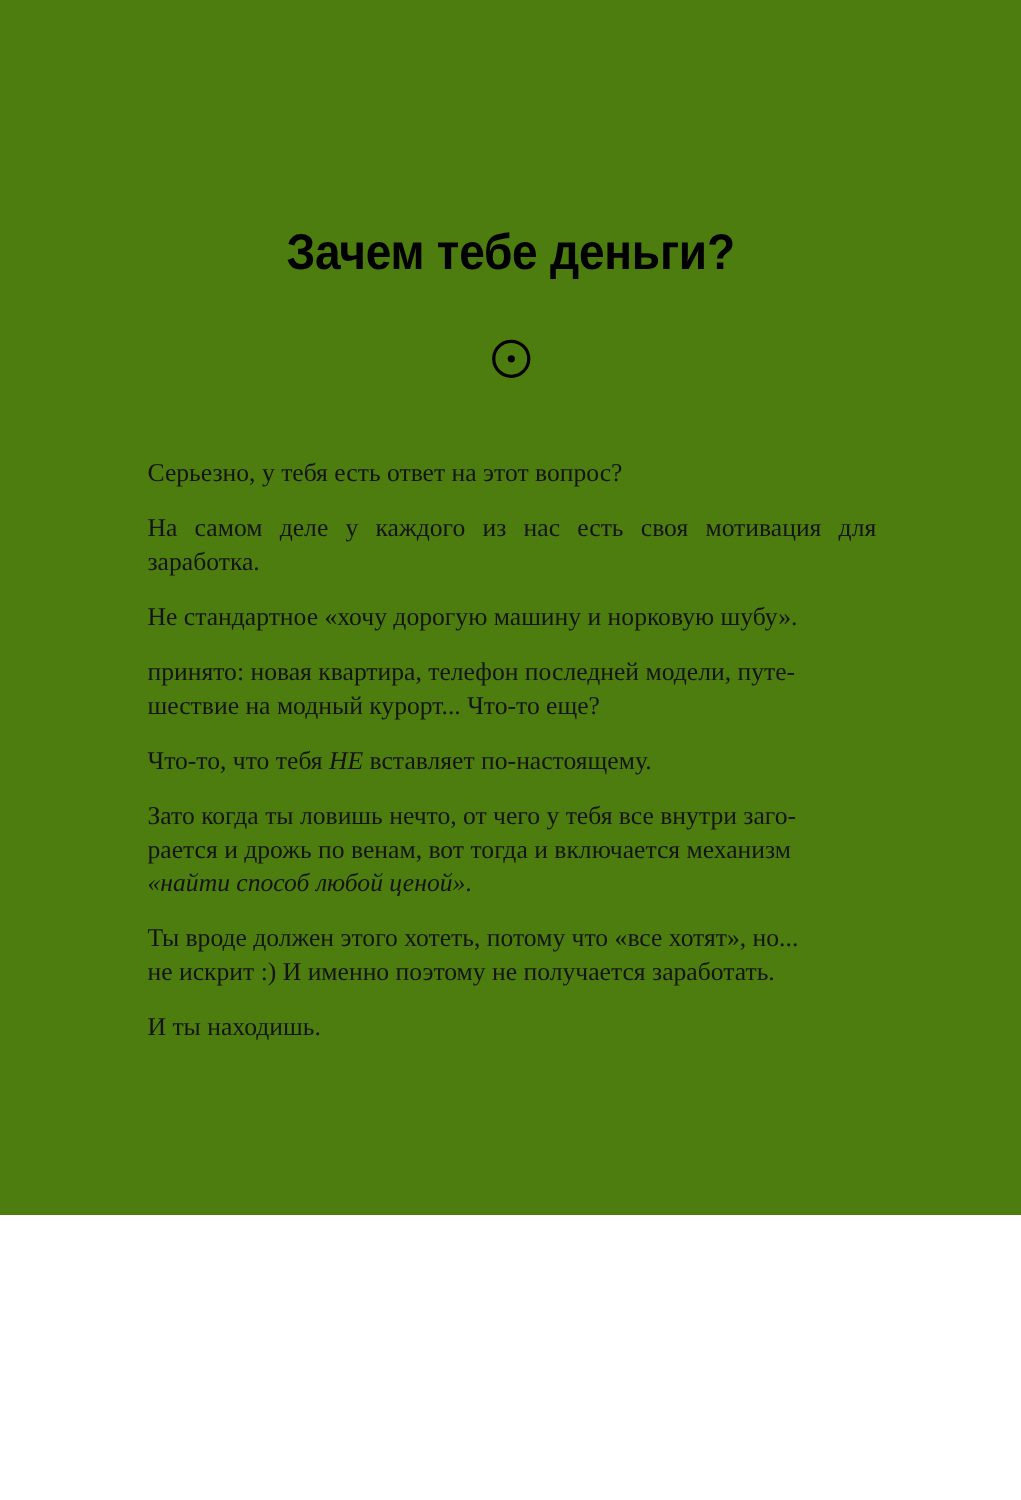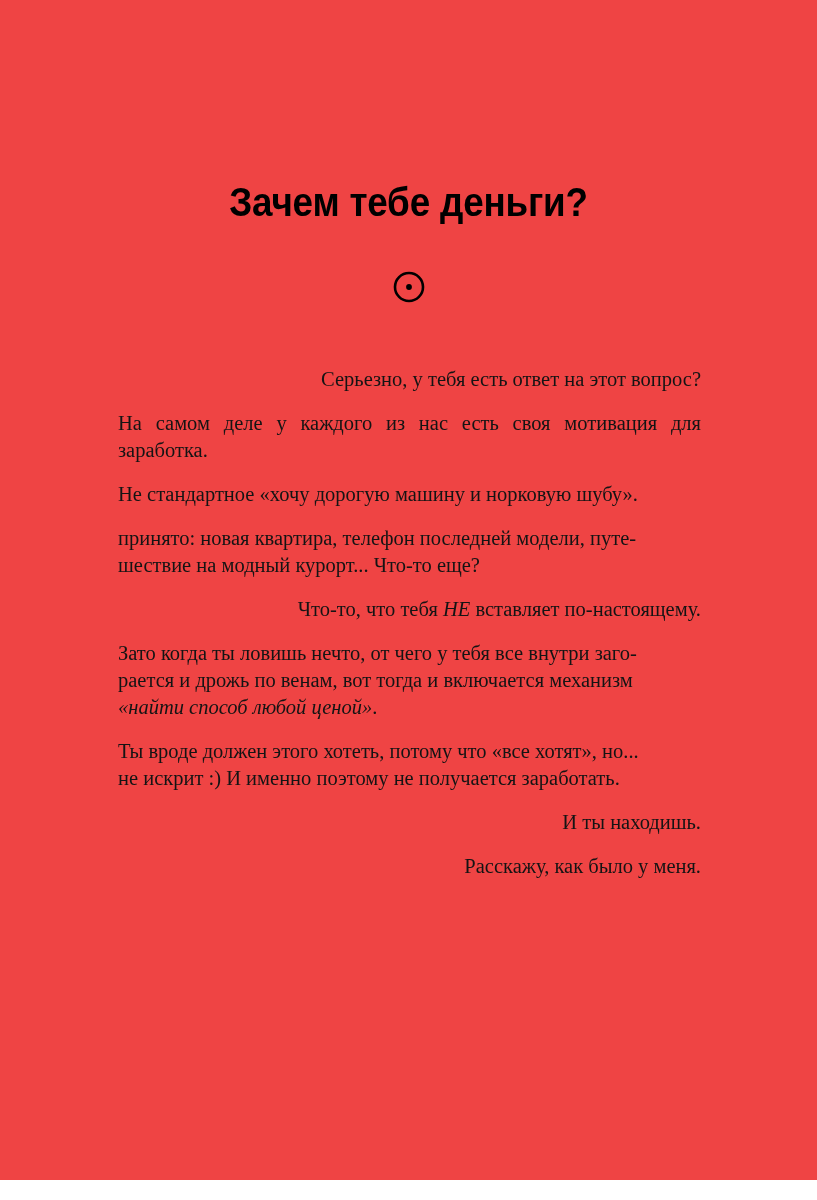--- a/index.html
+++ b/index.html
@@ -12,22 +12,22 @@
     height: 1200px;
     background: #ffffff;
     font-family: "Liberation Serif", "DejaVu Serif", serif;
     color: #111111;
     overflow: hidden;
   }
 
   .page {
     position: relative;
     width: 817px;
-    height: 1180px;
-    background: #ef4444;
+    height: 972px;
+    background: #4d7c0f;
     box-sizing: border-box;
   }
 
   
   .chapter-title {
     position: absolute;
     top: 150px;
     left: 0;
     width: 817px;
     text-align: center;
@@ -74,21 +74,21 @@
     text-justify: inter-word;
     hyphens: none;
     -webkit-hyphens: none;
     color: #141414;
   }
   .para:last-child {
     margin-bottom: 0;
   }
   
   .para.single {
-    text-align: right;
+    text-align: left;
   }
 
   .para i,
   .para em {
     font-style: italic;
   }
 
   
   .brk {
     display: block;
@@ -140,19 +140,16 @@
 
     <p class="para">
       <span class="brk">Ты вроде должен этого хотеть, потому что «все хотят», но...</span>
       <span class="brk">не искрит :) И именно поэтому не получается заработать.</span>
     </p>
 
     <p class="para single">
       <span>И ты находишь.</span>
     </p>
 
-    <p class="para single">
-      <span>Расскажу, как было у меня.</span>
-    </p>
 
 
   </div>
 </div>
 
 </body></html>

